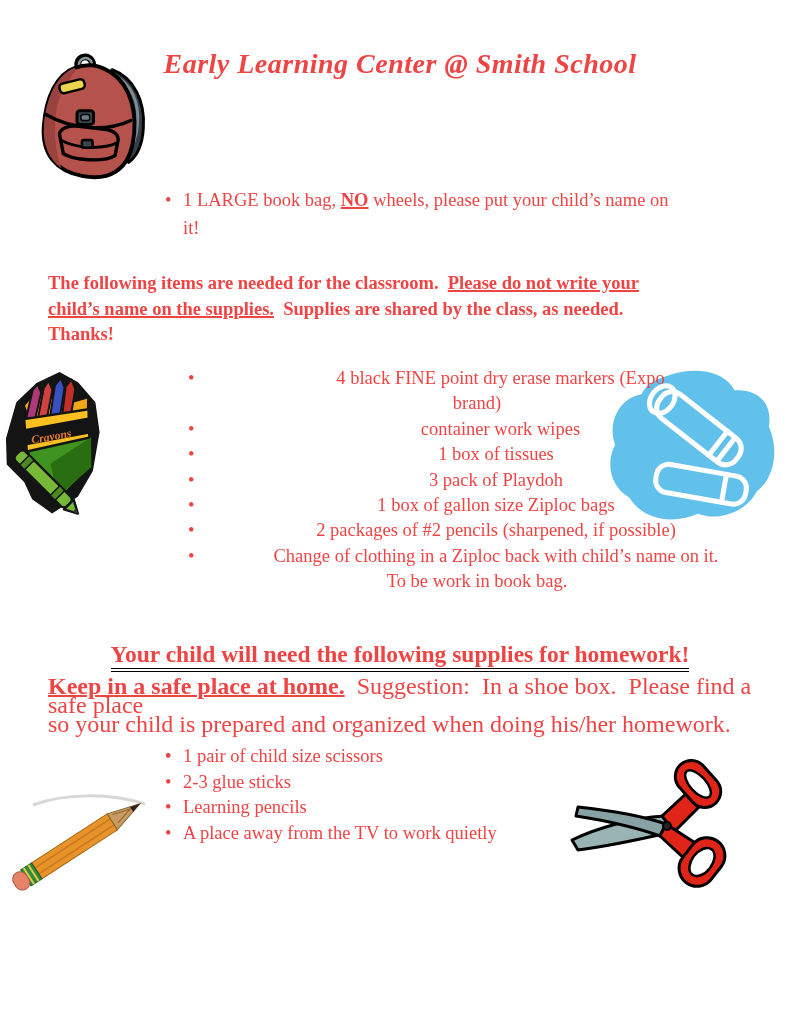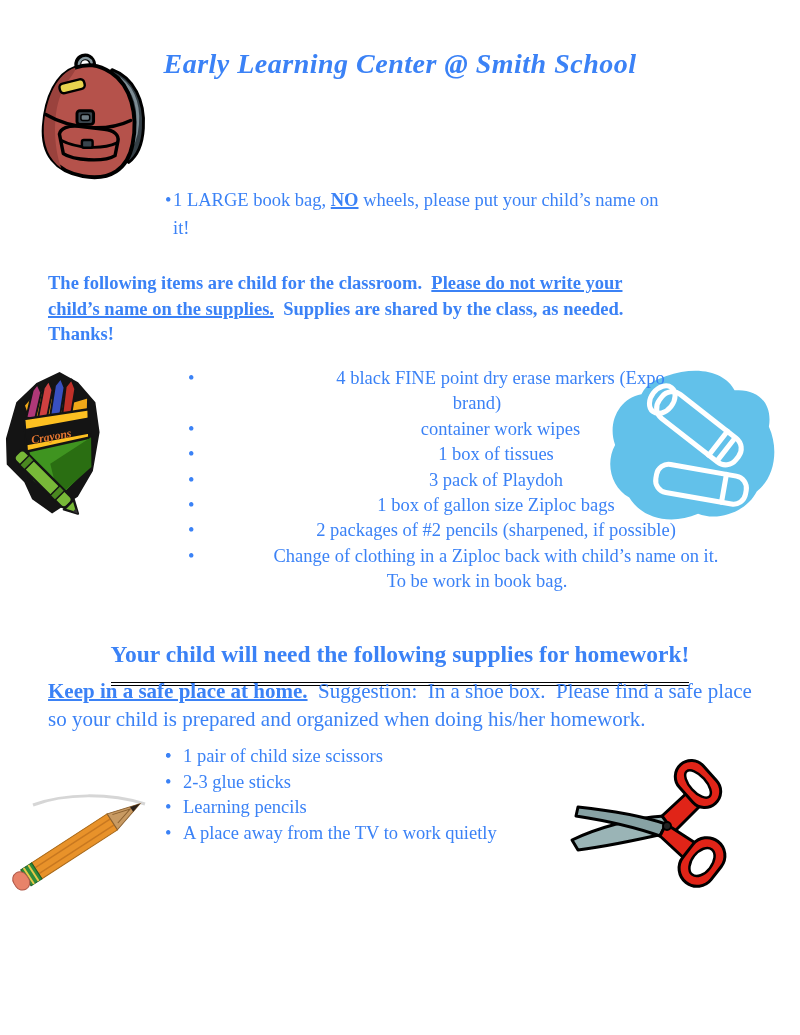--- a/index.html
+++ b/index.html
@@ -1,51 +1,51 @@
 <!DOCTYPE html>
 <html><head>
 <meta charset="utf-8">
 <style>
   html,body{margin:0;padding:0;background:#e8e8e8;}
   .page{
     position:relative;width:800px;height:1035px;background:#ffffff;
     margin:0 auto;overflow:hidden;
-    font-family:"Liberation Serif","DejaVu Serif",serif;color:#3b82f6;
+    font-family:"Liberation Serif","DejaVu Serif",serif;color:#ef4444;
   }
   h1,h2,h3,p{margin:0;}
   .school-title{
     position:absolute;top:48px;left:0;width:800px;text-align:center;
     font-size:28px;font-weight:bold;font-style:italic;letter-spacing:0.5px;
   }
   .doc-title{
     position:absolute;top:100px;left:0;width:800px;text-align:center;
     font-size:28px;font-weight:bold;
   }
   .intro{position:absolute;left:165px;top:186px;width:590px;font-size:18.5px;line-height:28px;}
   .intro .bullet{position:absolute;left:0;top:0;}
-  .intro .body{display:block;margin-left:8px;white-space:pre-wrap;}
+  .intro .body{display:block;margin-left:18px;white-space:pre-wrap;}
   .b-u{font-weight:bold;text-decoration:underline;text-decoration-thickness:2px;}
   .note{
     position:absolute;left:48px;top:271px;width:700px;
     font-size:18.5px;line-height:25.5px;font-weight:bold;white-space:pre-wrap;
   }
   .u{text-decoration:underline;text-decoration-thickness:2px;}
   .midlist{position:absolute;left:182px;top:366px;width:590px;font-size:18.5px;line-height:25.4px;}
   .mitem{position:relative;}
   .mitem .bullet{position:absolute;left:6px;top:0;}
   .mitem .txt{display:block;text-indent:38px;white-space:pre-wrap;text-align:center;}
   .mitem.deep .txt{text-indent:47px;}
   .hw-heading{
     position:absolute;top:641px;left:0;width:800px;text-align:center;
     font-size:23.5px;font-weight:bold;
   }
-  .hw-heading .dbl{border-bottom:4px double #000;padding-bottom:15px;}
+  .hw-heading .dbl{border-bottom:4px double #000;padding-bottom:1px;}
   .keep{
     position:absolute;left:48px;top:677px;width:715px;
-    font-size:21px;line-height:28px;white-space:pre-wrap;
+    font-size:24px;line-height:19px;white-space:pre-wrap;
   }
   .homelist{position:absolute;left:165px;top:744px;width:520px;font-size:18.5px;line-height:25.5px;}
   .hitem{position:relative;padding-left:18px;}
   .hitem .bullet{position:absolute;left:0;top:0;}
   .art{position:absolute;}
   .art-backpack{left:36px;top:52px;}
   .art-crayons{left:0px;top:368px;}
   .art-glue{left:605px;top:368px;}
   .art-pencil{left:5px;top:783px;}
   .art-scissors{left:562px;top:750px;}
@@ -74,21 +74,21 @@
   </svg>
 
   <h1 class="school-title">Early Learning Center @ Smith School</h1>
 
   <div class="intro">
       <span class="bullet">•</span>
       <span class="body"><span>1 LARGE book bag, </span><span class="b-u">NO</span><span> wheels, please put your child’s name on
 it!</span></span>
     </div>
 
-  <p class="note"><span>The following items are child for the classroom.  </span><span class="u">Please do not write your
+  <p class="note"><span>The following items are needed for the classroom.  </span><span class="u">Please do not write your
 child’s name on the supplies.</span><span>  Supplies are shared by the class, as needed.
 Thanks!</span></p>
 
   <svg class="art art-crayons" width="108" height="152" viewBox="0 0 110 155">
     <g transform="rotate(7 55 75)" stroke-linejoin="round">
       <path d="M30,18 L52,4 L72,12 L92,30 L100,60 L98,100 L86,128 L62,148 L40,136 L30,120 L10,104 L6,78 L12,40 Z" fill="#141414"></path>
       <path d="M20,42 L34,22 L44,34 L60,18 L70,32 L84,26 L86,46 L30,62 Z" fill="#f0a818" stroke="#141414" stroke-width="2"></path>
       <g stroke="#141414" stroke-width="2">
         <path d="M24,54 L27,26 L31,19 L36,27 L33,55 Z" fill="#b03878"></path>
         <path d="M36,52 L38,22 L42,14 L47,23 L45,51 Z" fill="#d04040"></path>

